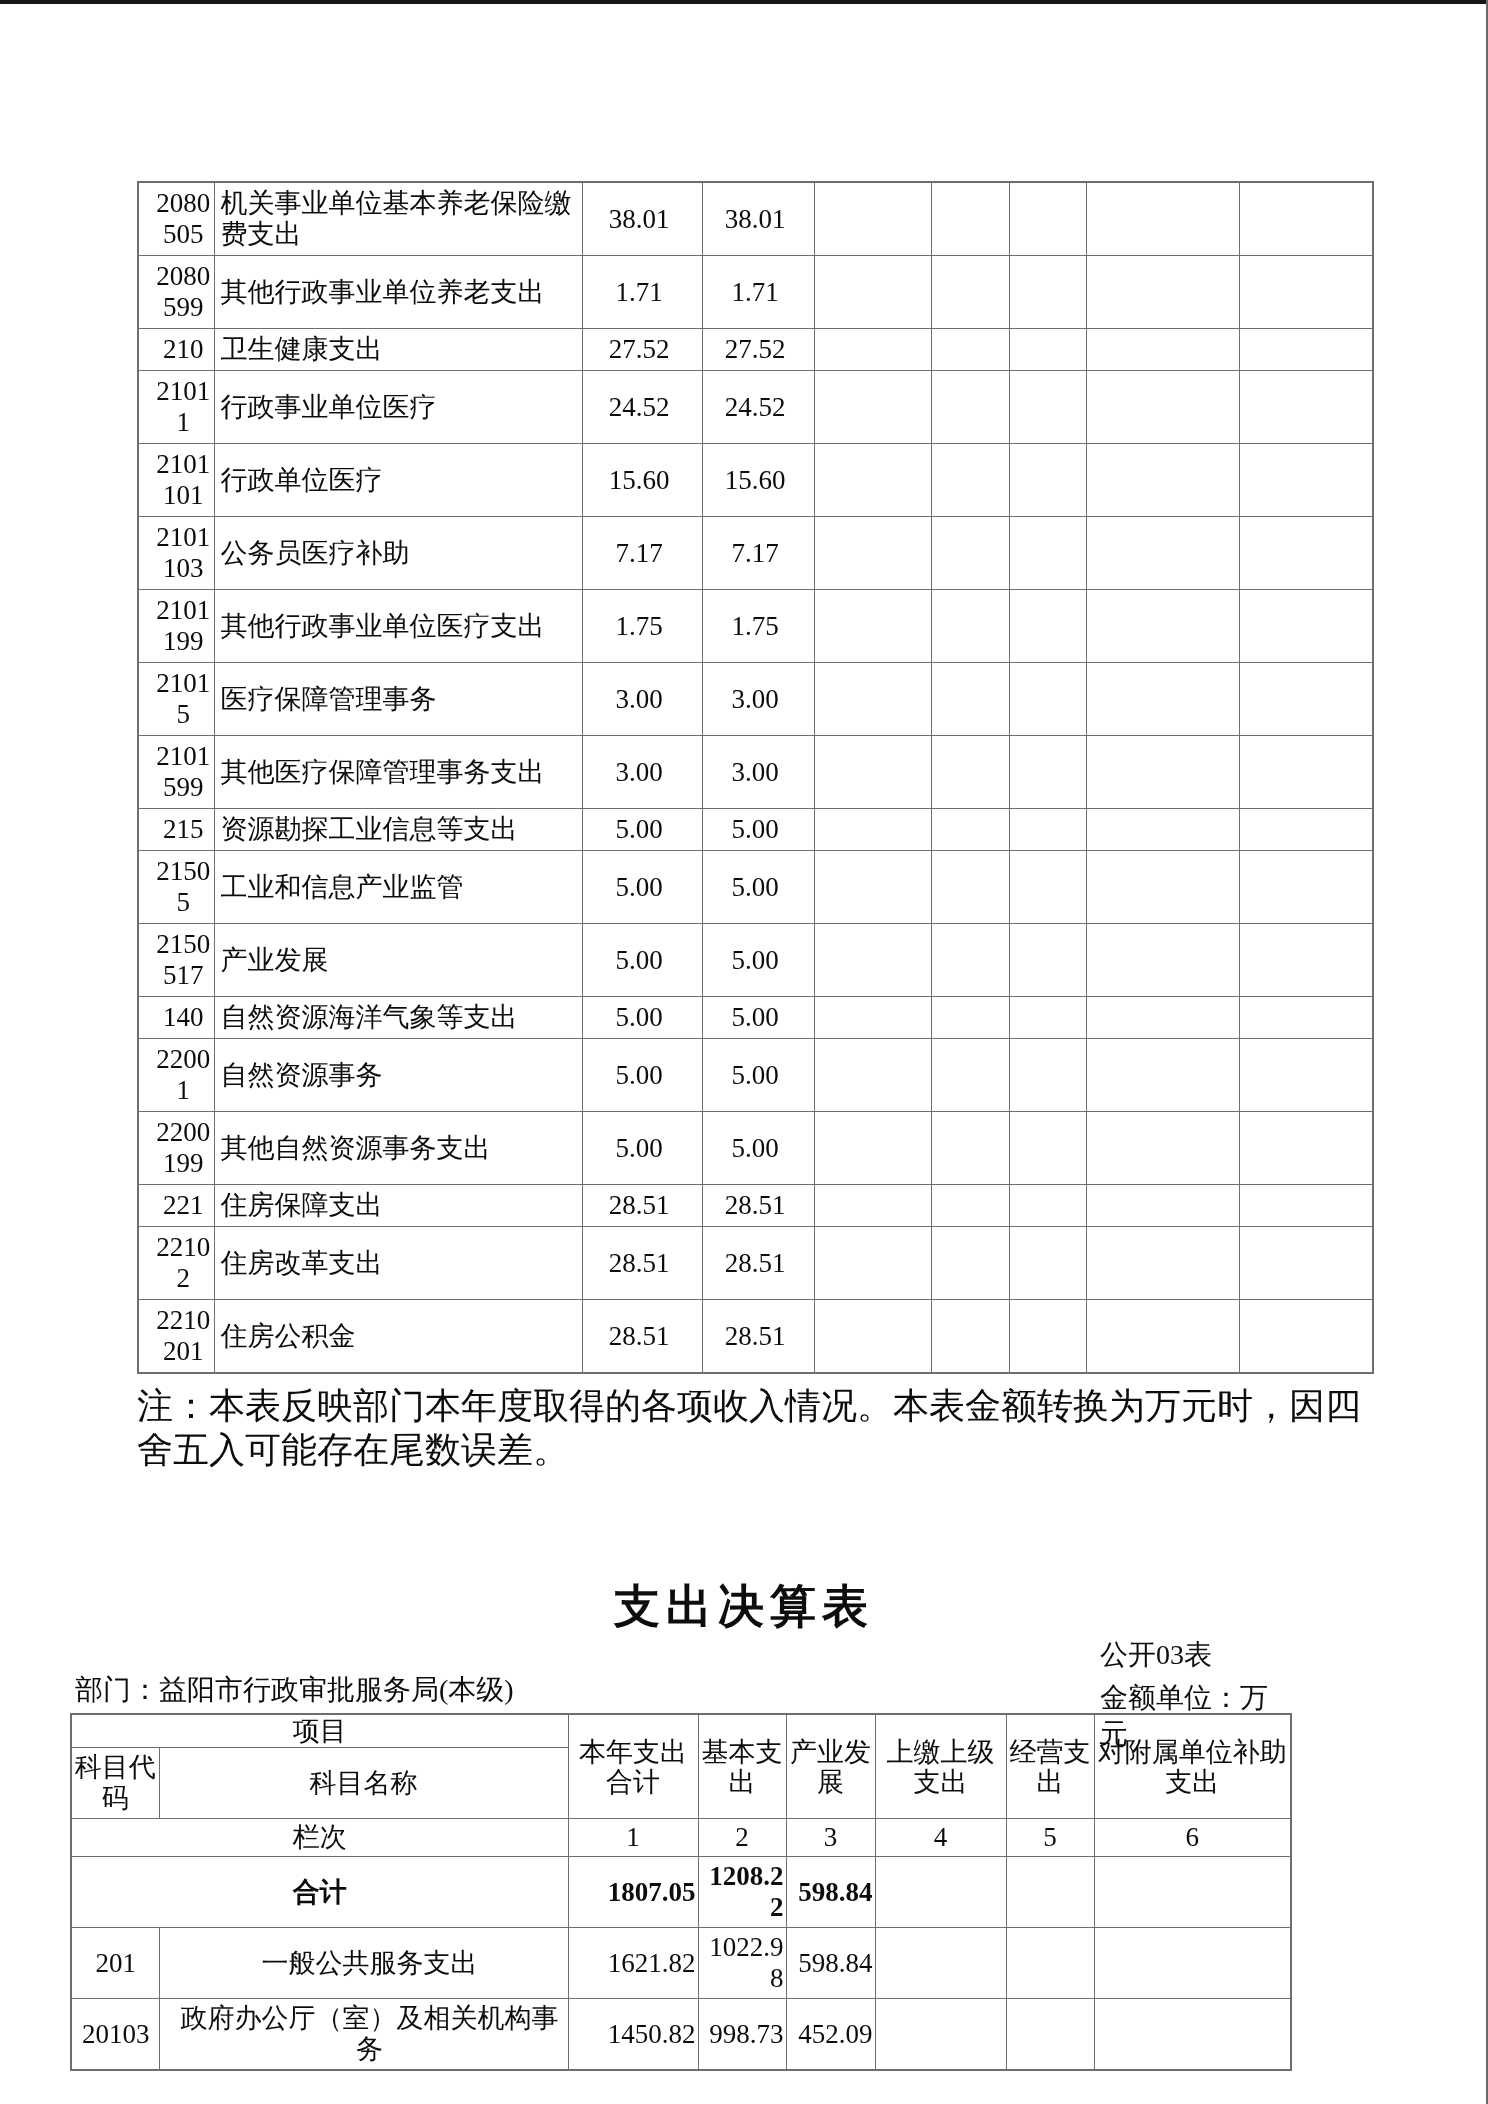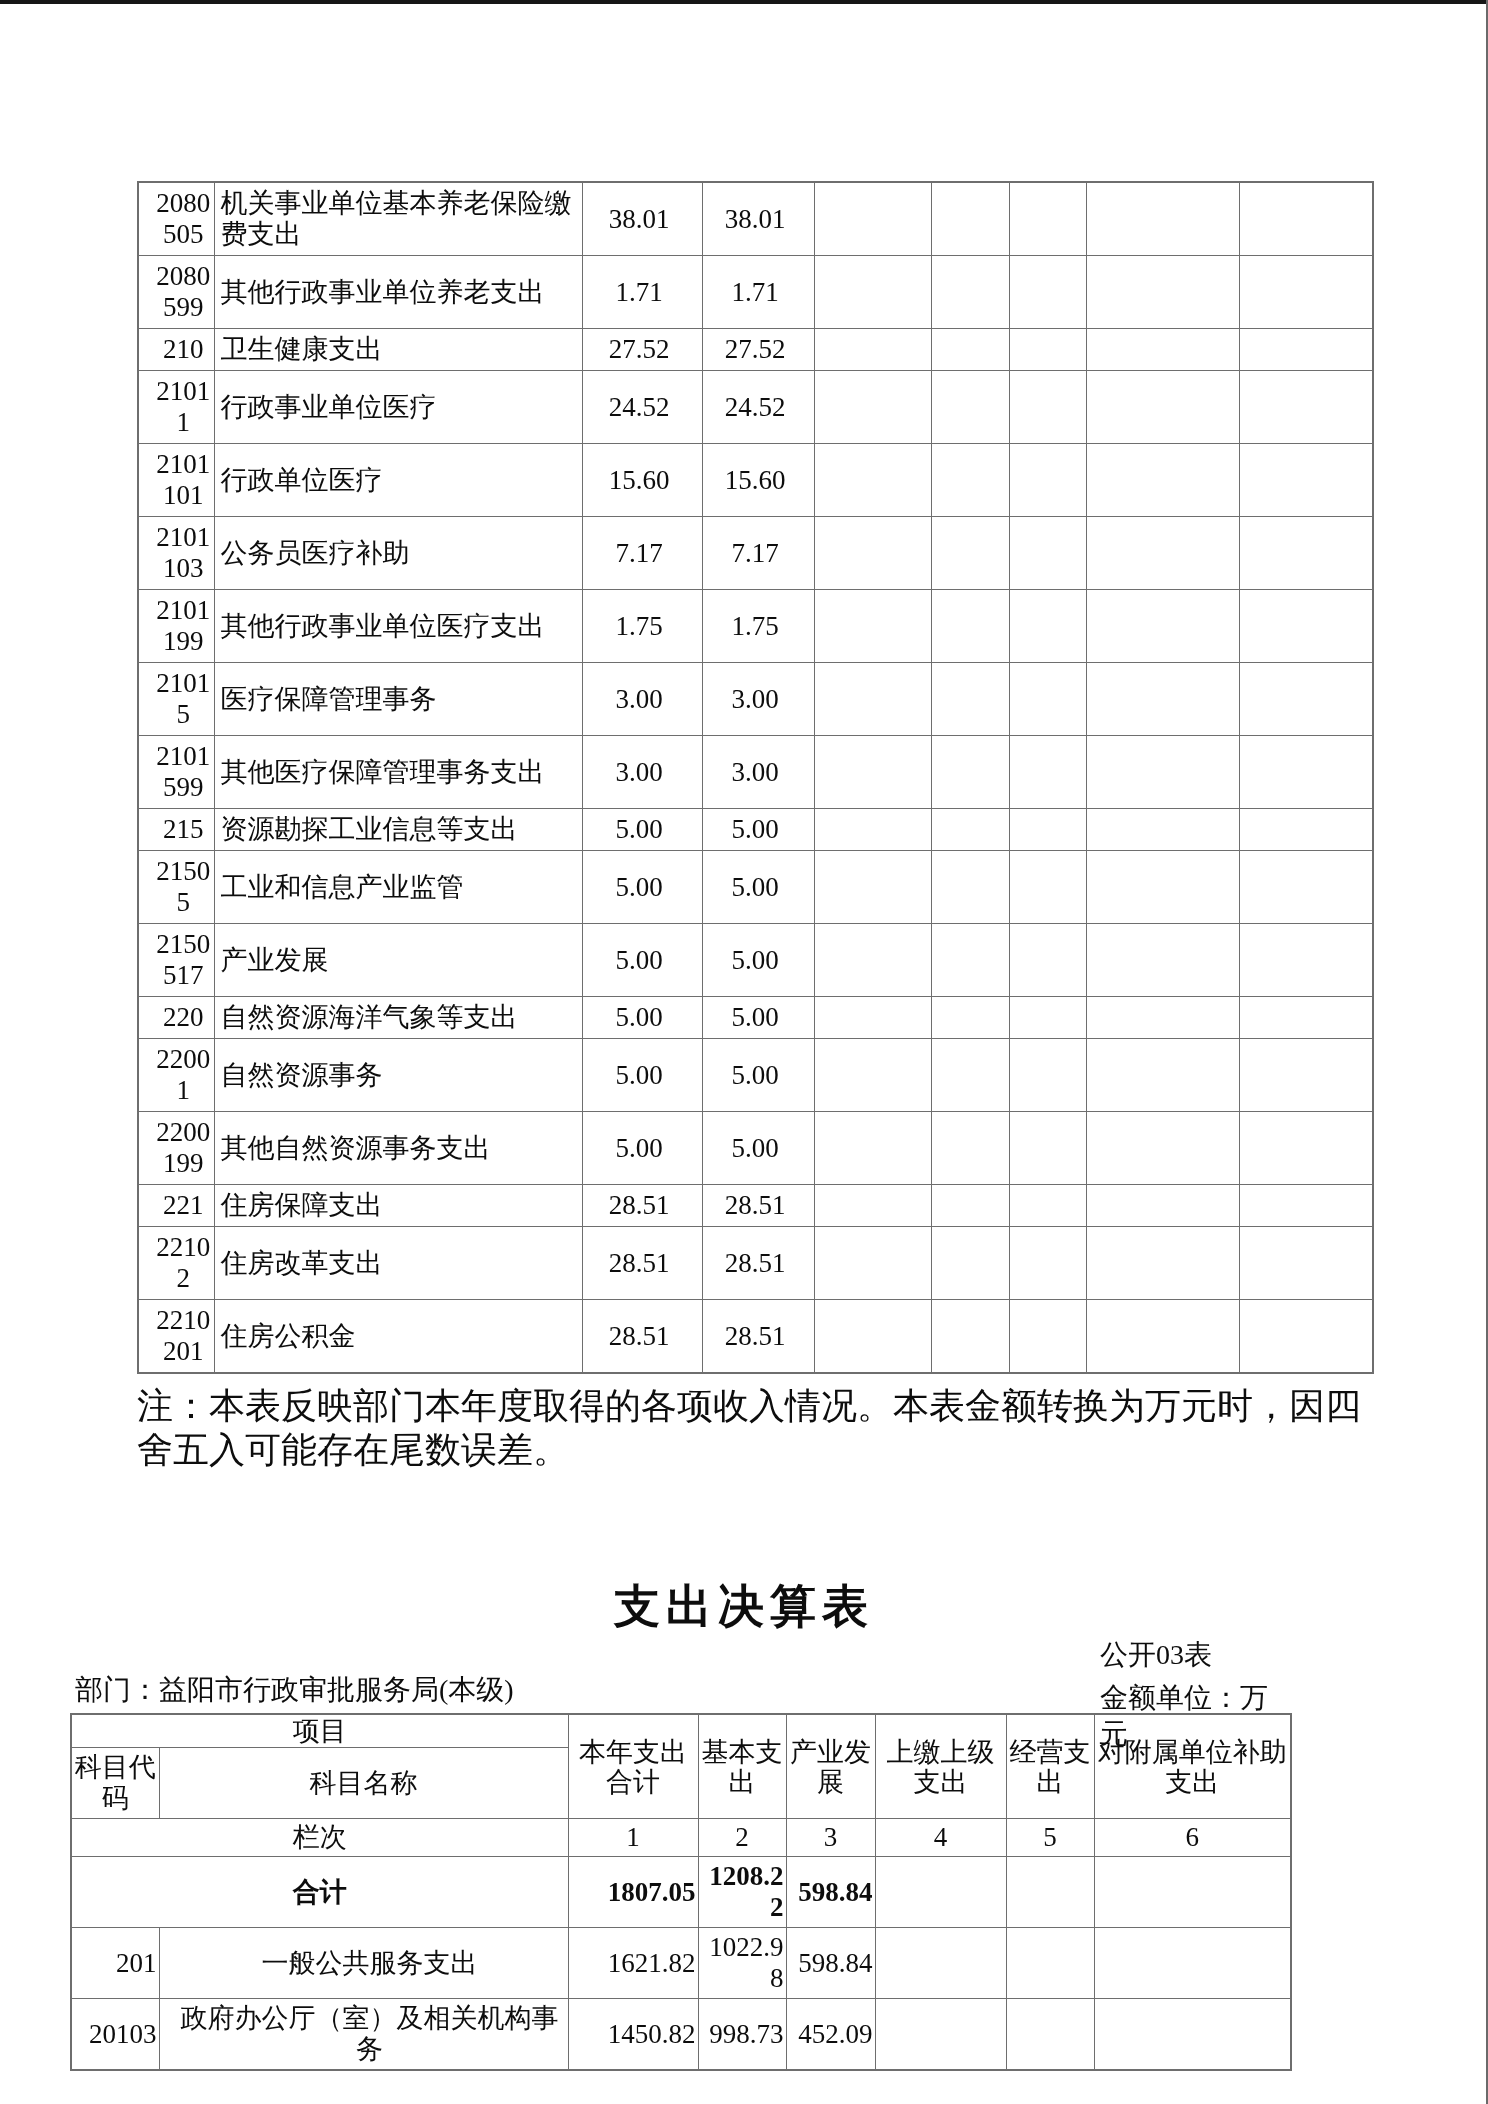--- a/index.html
+++ b/index.html
@@ -29,21 +29,21 @@
              letter-spacing:6px;line-height:54px;}
   .meta{margin-left:75px;width:1220px;position:relative;}
   .meta-line1{margin-top:4px;padding-left:1025px;font-size:28px;line-height:34px;}
   .meta-line2{font-size:28px;line-height:36px;position:relative;height:38px;}
   .meta-line2 .unit{position:absolute;left:1025px;top:8px;}
 
   
   #expense{margin:3px 0 0 70px;width:1220px;border:2px solid #6e6e6e;}
   #expense td{padding:4px 2px;}
   #expense .ctr{text-align:center;}
-  #expense td.c0{padding-left:3px;text-align:right;}
+  #expense td.c0{padding-left:3px;text-align:center;}
   #expense td.c1{padding-left:14px;text-align:center;}
   #expense td.c2,#expense td.c3,#expense td.c4,#expense td.c5,#expense td.c6,#expense td.c7,
   #expense td.num{text-align:right;padding-right:2px;}
   #expense tr.row-a td{line-height:30px;padding-top:1px;padding-bottom:1px;}
   #expense tr.row-c td{line-height:31px;padding-top:3px;padding-bottom:3px;}
   #expense tr.row-total td{font-weight:bold;}
 </style>
 </head>
 <body>
 
@@ -189,21 +189,21 @@
         <td class="c1">产业发展</td>
         <td class="c2">5.00</td>
         <td class="c3">5.00</td>
         <td class="c4"></td>
         <td class="c5"></td>
         <td class="c6"></td>
         <td class="c7"></td>
         <td class="c8"></td>
       </tr>
       <tr>
-        <td class="c0">220</td>
+        <td class="c0">140</td>
         <td class="c1">自然资源海洋气象等支出</td>
         <td class="c2">5.00</td>
         <td class="c3">5.00</td>
         <td class="c4"></td>
         <td class="c5"></td>
         <td class="c6"></td>
         <td class="c7"></td>
         <td class="c8"></td>
       </tr>
       <tr>

